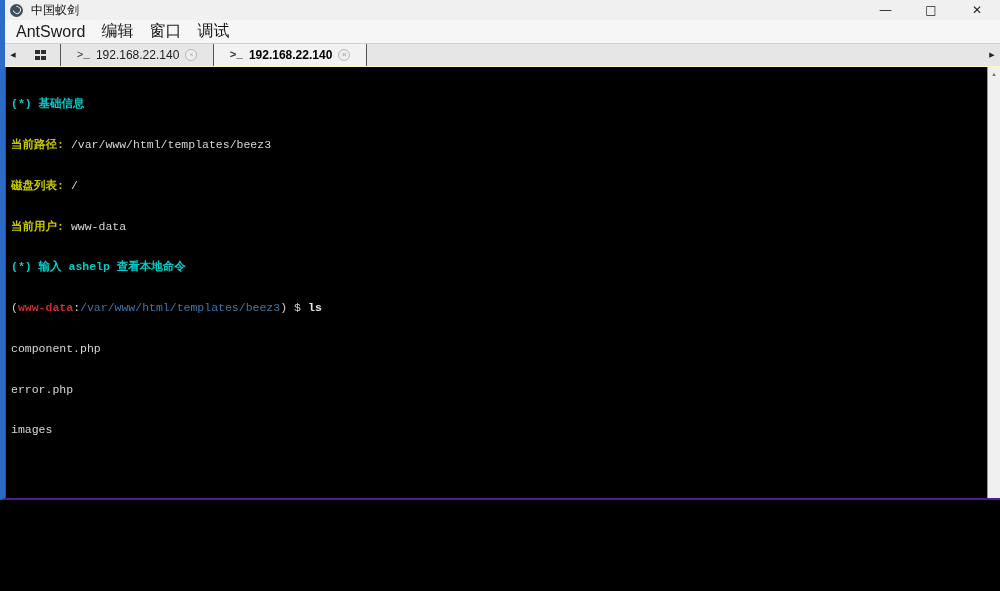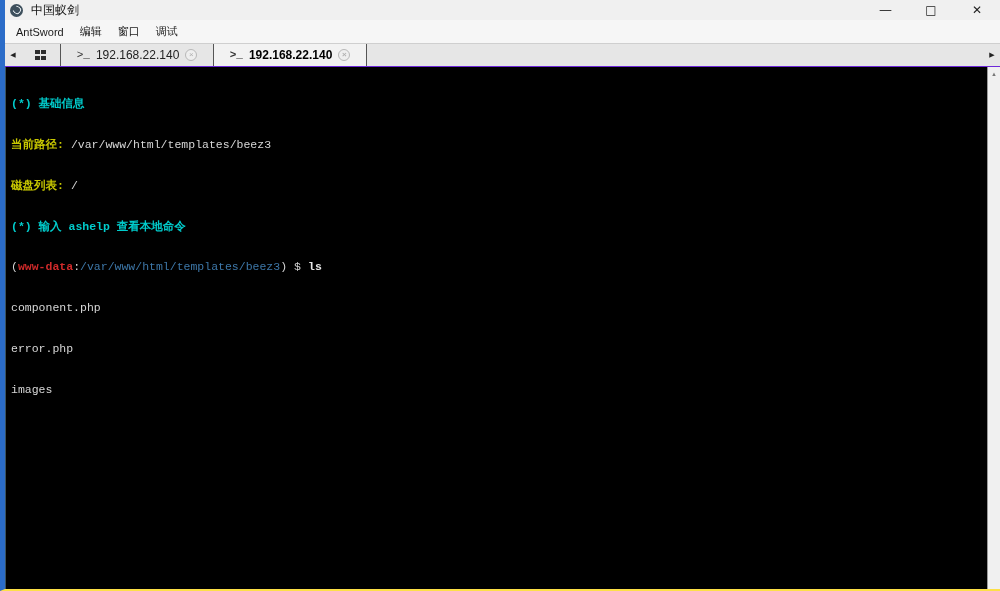--- a/index.html
+++ b/index.html
@@ -3,24 +3,24 @@
 <meta charset="utf-8">
 <style>
   * { box-sizing: border-box; }
   html,body { margin:0; padding:0; }
   body {
     width:1000px; height:591px; overflow:hidden;
     font-family:"Liberation Sans", sans-serif;
     background:#000;
   }
   .window {
-    position:relative; width:1000px; height:591px;
+    position:relative; width:1000px; height:500px;
     border-left:5px solid #2b6cc8;
-    border-bottom:2px solid #fde047;
-    background:#6d28d9;
+    border-bottom:2px solid #4c1d95;
+    background:#fef9c3;
   }
   
   .titlebar {
     height:20px; background:#f0f0f0;
     display:flex; align-items:center; padding-left:5px;
   }
   .logo {
     width:13px; height:13px; border-radius:50%;
     background:#3d4f5c; position:relative; display:inline-block; flex:none;
   }
@@ -35,21 +35,21 @@
     height:100%;
   }
   .win-btn {
     width:46px; text-align:center; font-size:12px; color:#222;
     cursor:default; line-height:20px; font-family:"DejaVu Sans", sans-serif;
   }
   .win-btn.min { font-size:13px; letter-spacing:-1px; }
   
   .menubar {
     height:24px; background:#f6f6f6; border-bottom:1px solid #cfcfcf;
-    display:flex; align-items:center; padding-left:3px; font-size:11px; color:#1a1a1a;
+    display:flex; align-items:center; padding-left:3px; font-size:16px; color:#1a1a1a;
   }
   .menu-item { padding:2px 8px; }
   
   .tabbar {
     height:22px; background:#e6e6e6;
     display:flex; align-items:stretch;
   }
   .tab-scroll {
     width:16px; display:flex; align-items:center; justify-content:center;
     font-size:7px; color:#222;
@@ -146,20 +146,21 @@
       <span class="tab-close">×</span>
     </div>
     <div class="tab-filler"></div>
     <span class="tab-scroll">▶</span>
   </div>
 
   <div class="terminal">
     <div class="tline"><span class="cyan">(*) 基础信息</span></div>
     <div class="tline"><span class="yellow">当前路径:</span><span class="white val">/var/www/html/templates/beez3</span></div>
     <div class="tline"><span class="yellow">磁盘列表:</span><span class="white val">/</span></div>
+    <div class="tline"><span class="yellow">当前用户:</span><span class="white val">www-data</span></div>
     <div class="tline"><span class="cyan">(*) 输入 ashelp 查看本地命令</span></div>
     <div class="tline"><span class="white">(</span><span class="red">www-data</span><span class="white">:</span><span class="blue">/var/www/html/templates/beez3</span><span class="white">)</span><span class="white dollar">$</span><span class="cmd">ls</span></div>
     <div class="tline white">component.php</div>
     <div class="tline white">error.php</div>
     <div class="tline white">images</div>
     
     
     
     
     

